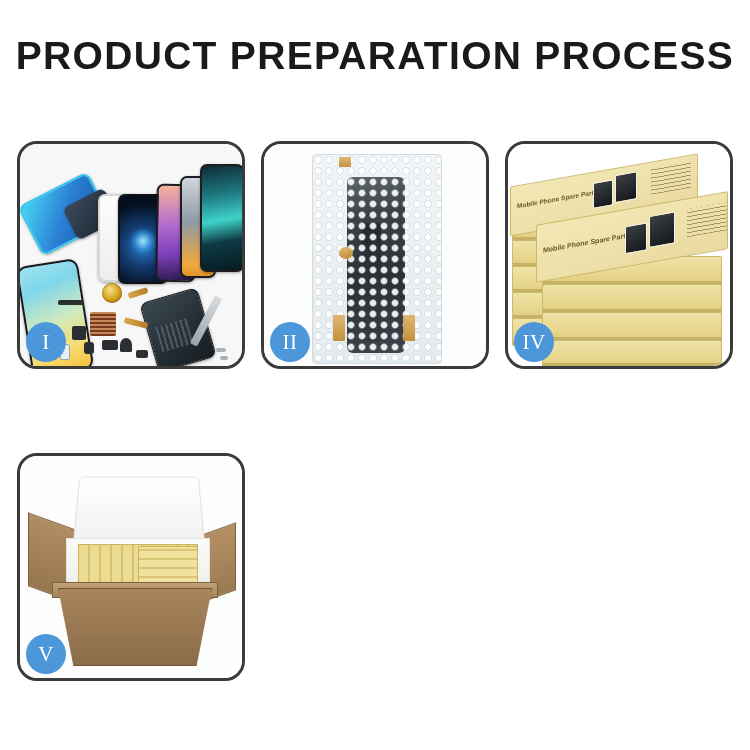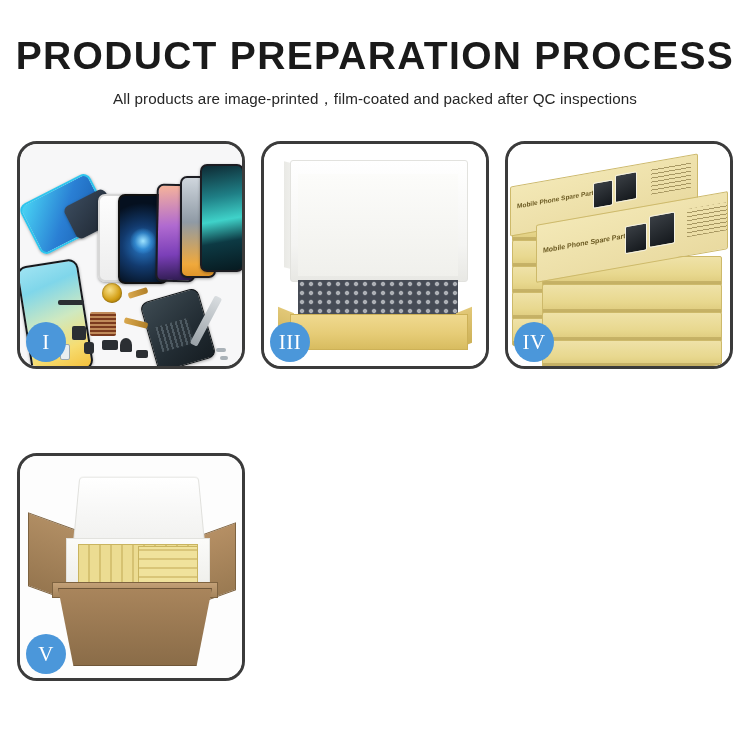--- a/index.html
+++ b/index.html
@@ -389,21 +389,20 @@
     position:absolute;
     background: rgba(145,115,74,.85);
     border-radius:1px;
   }
 </style>
 </head>
 <body>
 
 <div id="header">
   <div id="page-title">PRODUCT PREPARATION PROCESS</div>
-  <div id="page-subtitle">All products are image-printed，film-coated and packed after QC inspections</div>
 </div>
 
 <div id="panel-grid">
 
   <div class="panel">
     <div class="panel-photo">
       <div class="p1-bg"></div>
       <div class="screen scr-blue"></div>
       <div class="screen scr-blue2"></div>
       <div class="screen scr-white-front"></div>
@@ -424,35 +423,35 @@
       <div class="part" style="left:100px;top:194px;width:12px;height:14px;border-radius:50% 50% 10% 10%;"></div>
       <div class="part" style="left:40px;top:200px;width:8px;height:14px;background:#e8edf0;border:1px solid #9aa6ad;"></div>
       <div class="part" style="left:116px;top:206px;width:12px;height:8px;"></div>
       <div class="scr-driver"></div>
       <div class="part" style="left:196px;top:204px;width:10px;height:4px;background:#aab2b8;"></div>
       <div class="part" style="left:200px;top:212px;width:8px;height:4px;background:#aab2b8;"></div>
     </div>
     <div class="badge">I</div>
   </div>
 
-
   <div class="panel">
     <div class="panel-photo">
-      <div class="p3-bg"></div>
-      <div class="box3-lid-flapL"></div>
-      <div class="box3-lid-flapR"></div>
-      <div class="box3-lid"></div>
-      <div class="box3-foam"></div>
-      <div class="box3-contents"></div>
-      <div class="box3-side"></div>
-      <div class="box3-sideR"></div>
-      <div class="box3-front"></div>
+      <div class="p2-bg"></div>
+      <div class="bubble-bag">
+        <div class="inner-part"></div>
+        <div class="bubble-tex"></div>
+        <div class="tape" style="left:26px;top:2px;width:12px;height:10px;"></div>
+        <div class="tape" style="left:26px;top:92px;width:14px;height:12px;border-radius:50%;"></div>
+        <div class="tape" style="left:20px;top:160px;width:12px;height:26px;"></div>
+        <div class="tape" style="left:90px;top:160px;width:12px;height:26px;"></div>
+      </div>
     </div>
-    <div class="badge">III</div>
+    <div class="badge">II</div>
   </div>
+
 
   <div class="panel">
     <div class="panel-photo">
       <div class="p4-bg"></div>
 
       <div class="stackbox" style="left:4px;top:70px;width:104px;height:26px;">
           <div class="edge"></div>
         </div>
       <div class="stackbox" style="left:4px;top:96px;width:104px;height:26px;">
           <div class="edge"></div>

